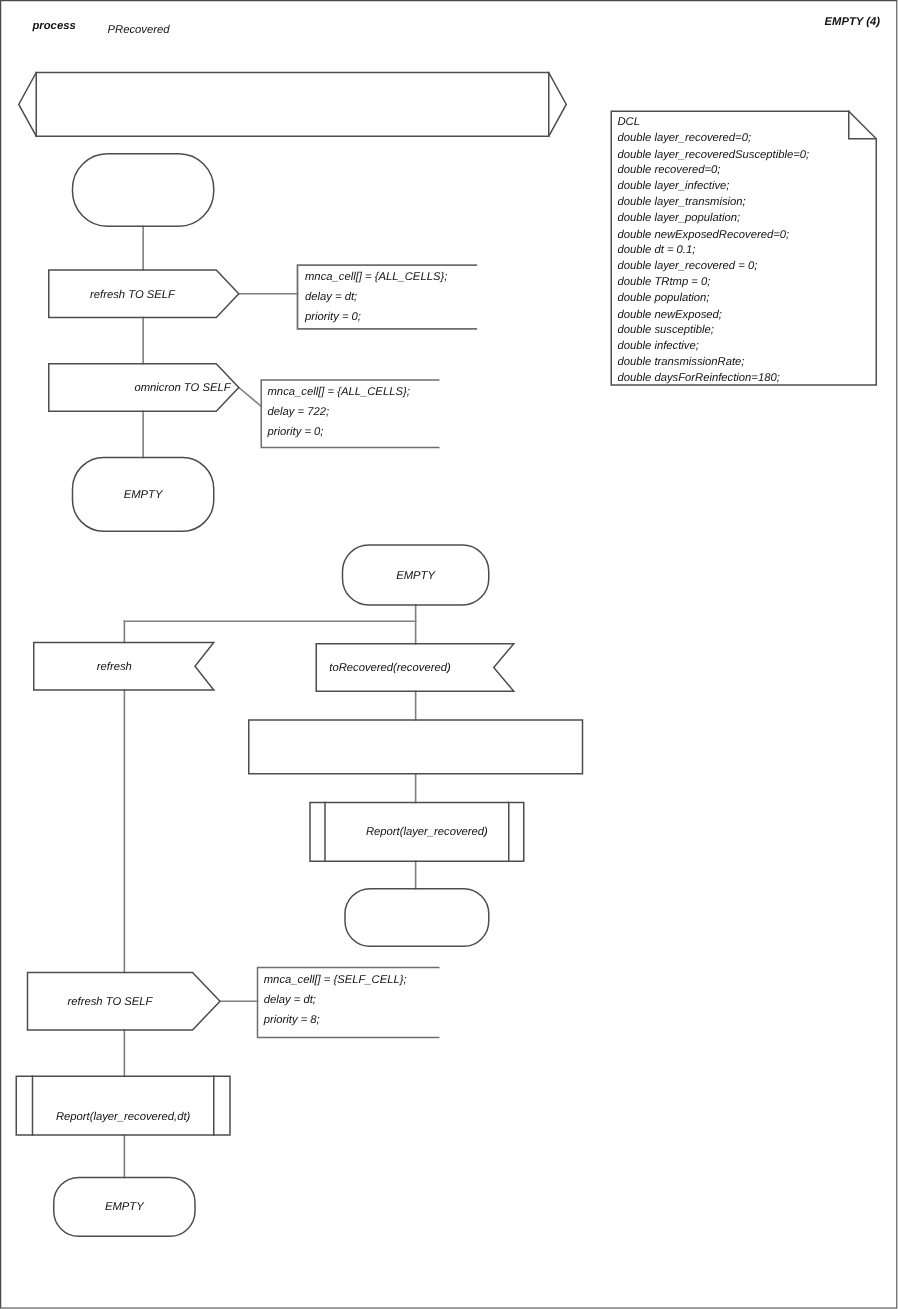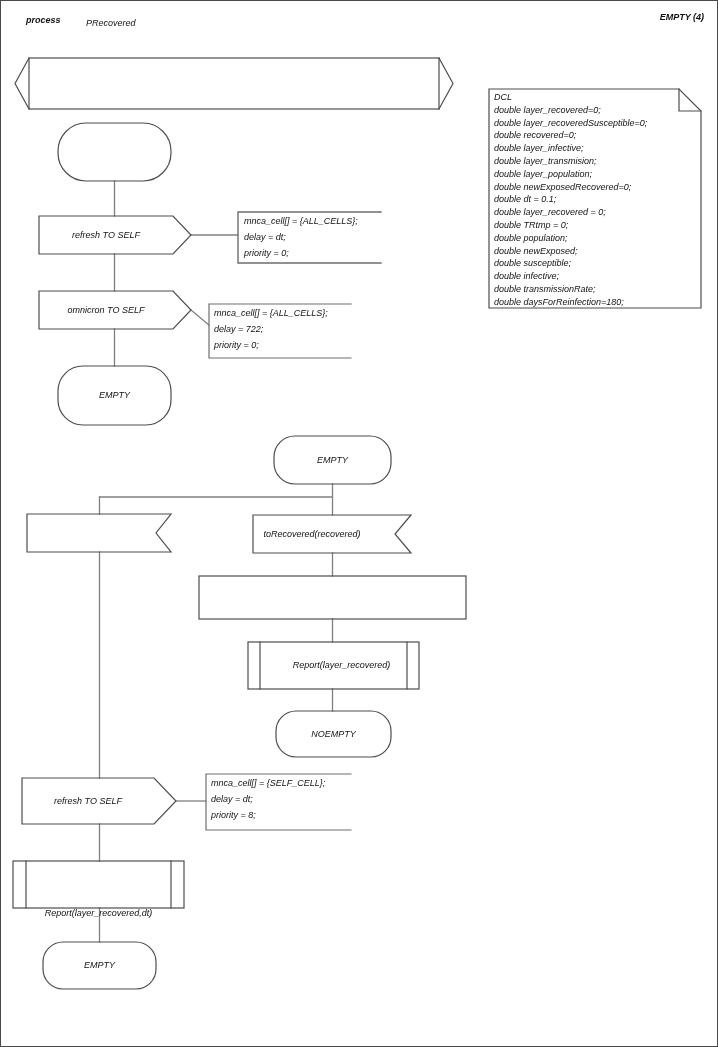--- a/index.html
+++ b/index.html
@@ -116,31 +116,31 @@
 double newExposed;
 double susceptible;
 double infective;
 double transmissionRate;
 double daysForReinfection=180;</div>
 
   <div class="lbl center" style="left:38px;top:215px;width:134px;height:38px;">refresh TO SELF</div>
   <div class="lbl ann" style="left:243px;top:212px;width:135px;">mnca_cell[] = {ALL_CELLS};
 delay = dt;
 priority = 0;</div>
-  <div class="lbl center" style="left:38px;top:290px;width:134px;height:38px;">omnicron TO SELF</div>
+  <div class="lbl center" style="left:38px;top:290px;width:134px;height:38px;padding-left:40px;">omnicron TO SELF</div>
   <div class="lbl ann" style="left:213px;top:304px;width:135px;">mnca_cell[] = {ALL_CELLS};
 delay = 722;
 priority = 0;</div>
   <div class="lbl center" style="left:57px;top:365px;width:113px;height:59px;">EMPTY</div>
 
   <div class="lbl center" style="left:273px;top:435px;width:117px;height:48px;">EMPTY</div>
+  <div class="lbl center" style="left:26px;top:513px;width:129px;height:38px;">refresh</div>
   <div class="lbl center" style="left:240px;top:514px;width:142px;height:38px;">toRecovered(recovered)</div>
   <div class="lbl center" style="left:259px;top:641px;width:163px;height:47px;">Report(layer_recovered)</div>
-  <div class="lbl center" style="left:275px;top:710px;width:115px;height:46px;">NOEMPTY</div>
 
   <div class="lbl center" style="left:21px;top:777px;width:132px;height:46px;">refresh TO SELF</div>
   <div class="lbl ann" style="left:210px;top:774px;width:140px;">mnca_cell[] = {SELF_CELL};
 delay = dt;
 priority = 8;</div>
-  <div class="lbl center" style="left:25px;top:860px;width:145px;height:65px;margin-top:20px;">Report(layer_recovered,dt)</div>
+  <div class="lbl center" style="left:25px;top:860px;width:145px;height:65px;">Report(layer_recovered,dt)</div>
   <div class="lbl center" style="left:42px;top:941px;width:113px;height:47px;">EMPTY</div>
 
 </div>
 
 </body></html>

